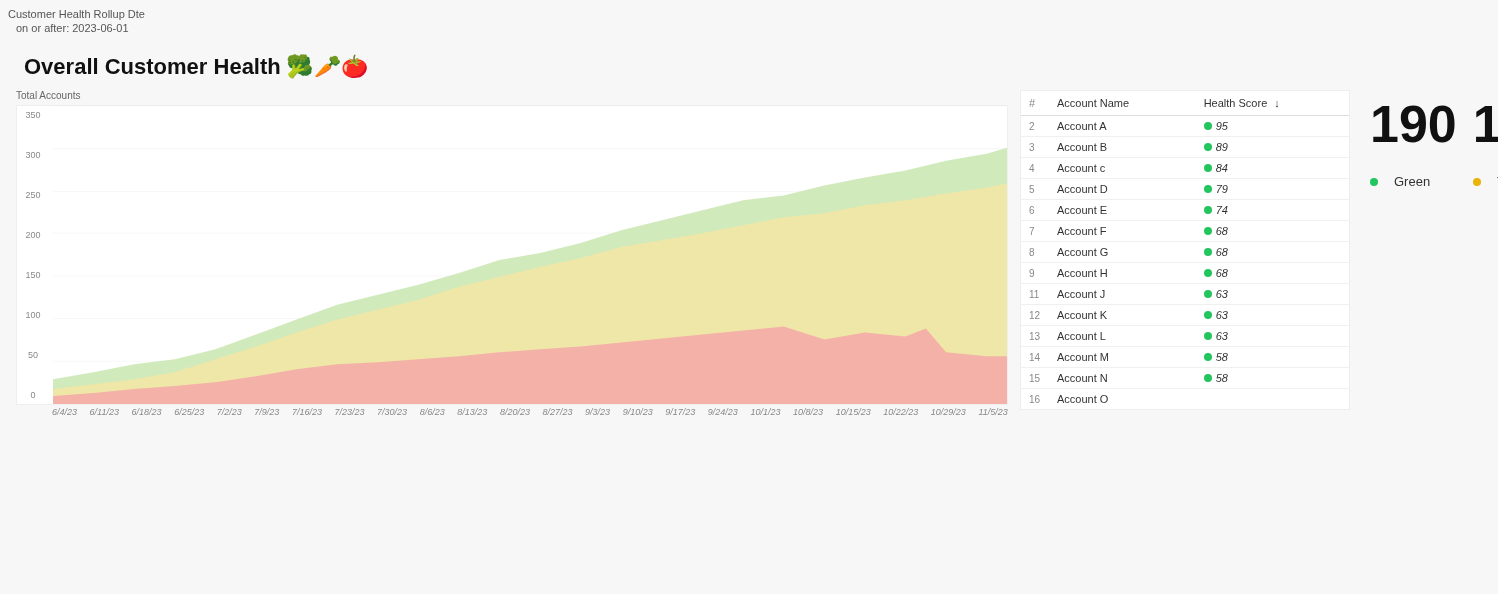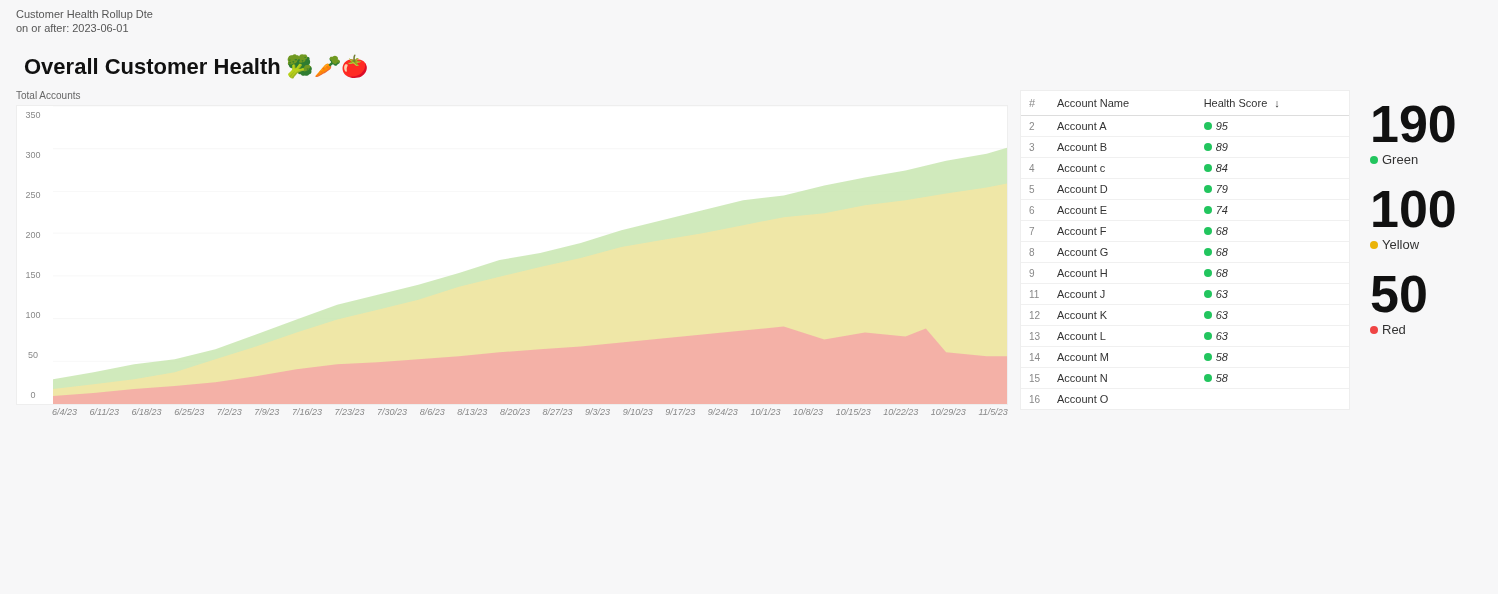--- a/index.html
+++ b/index.html
@@ -5,21 +5,21 @@
     * { box-sizing: border-box; margin: 0; padding: 0; }
     body {
       font-family: -apple-system, BlinkMacSystemFont, 'Segoe UI', sans-serif;
       background: #f7f7f8;
       color: #333;
       font-size: 12px;
       min-height: 594px;
       width: 1498px;
     }
     .top-bar {
-      padding: 8px 16px 2px;
+      padding: 8px 8px 2px;
       font-size: 11px;
       color: #555;
     }
     .filter-row {
       padding: 0 16px 8px;
       font-size: 11px;
       color: #555;
     }
     .main-title {
       padding: 12px 24px 10px;
@@ -138,41 +138,42 @@
       display: inline-block;
       flex-shrink: 0;
     }
     .dot-green { background: #22c55e; }
     .dot-yellow { background: #eab308; }
     .dot-red { background: #ef4444; }
     
     .stats-panel {
       width: 120px;
       display: flex;
-      flex-direction: column;
+      flex-direction: row;
       gap: 16px;
       padding: 8px 0 0 8px;
     }
     .stat-block {
       display: flex;
       flex-direction: column;
       gap: 2px;
     }
     .stat-number {
       font-size: 52px;
       font-weight: 700;
       color: #111;
       line-height: 1;
     }
     .stat-label {
       display: flex;
       align-items: center;
-      gap: 4px;
+      gap: 16px;
       font-size: 13px;
       color: #333;
+      margin-top: 22px;
     }
     svg.chart-svg {
       width: 100%;
       height: 100%;
     }
   </style>
 </head>
 <body>
 
 <div class="top-bar">Customer Health Rollup Dte</div>

